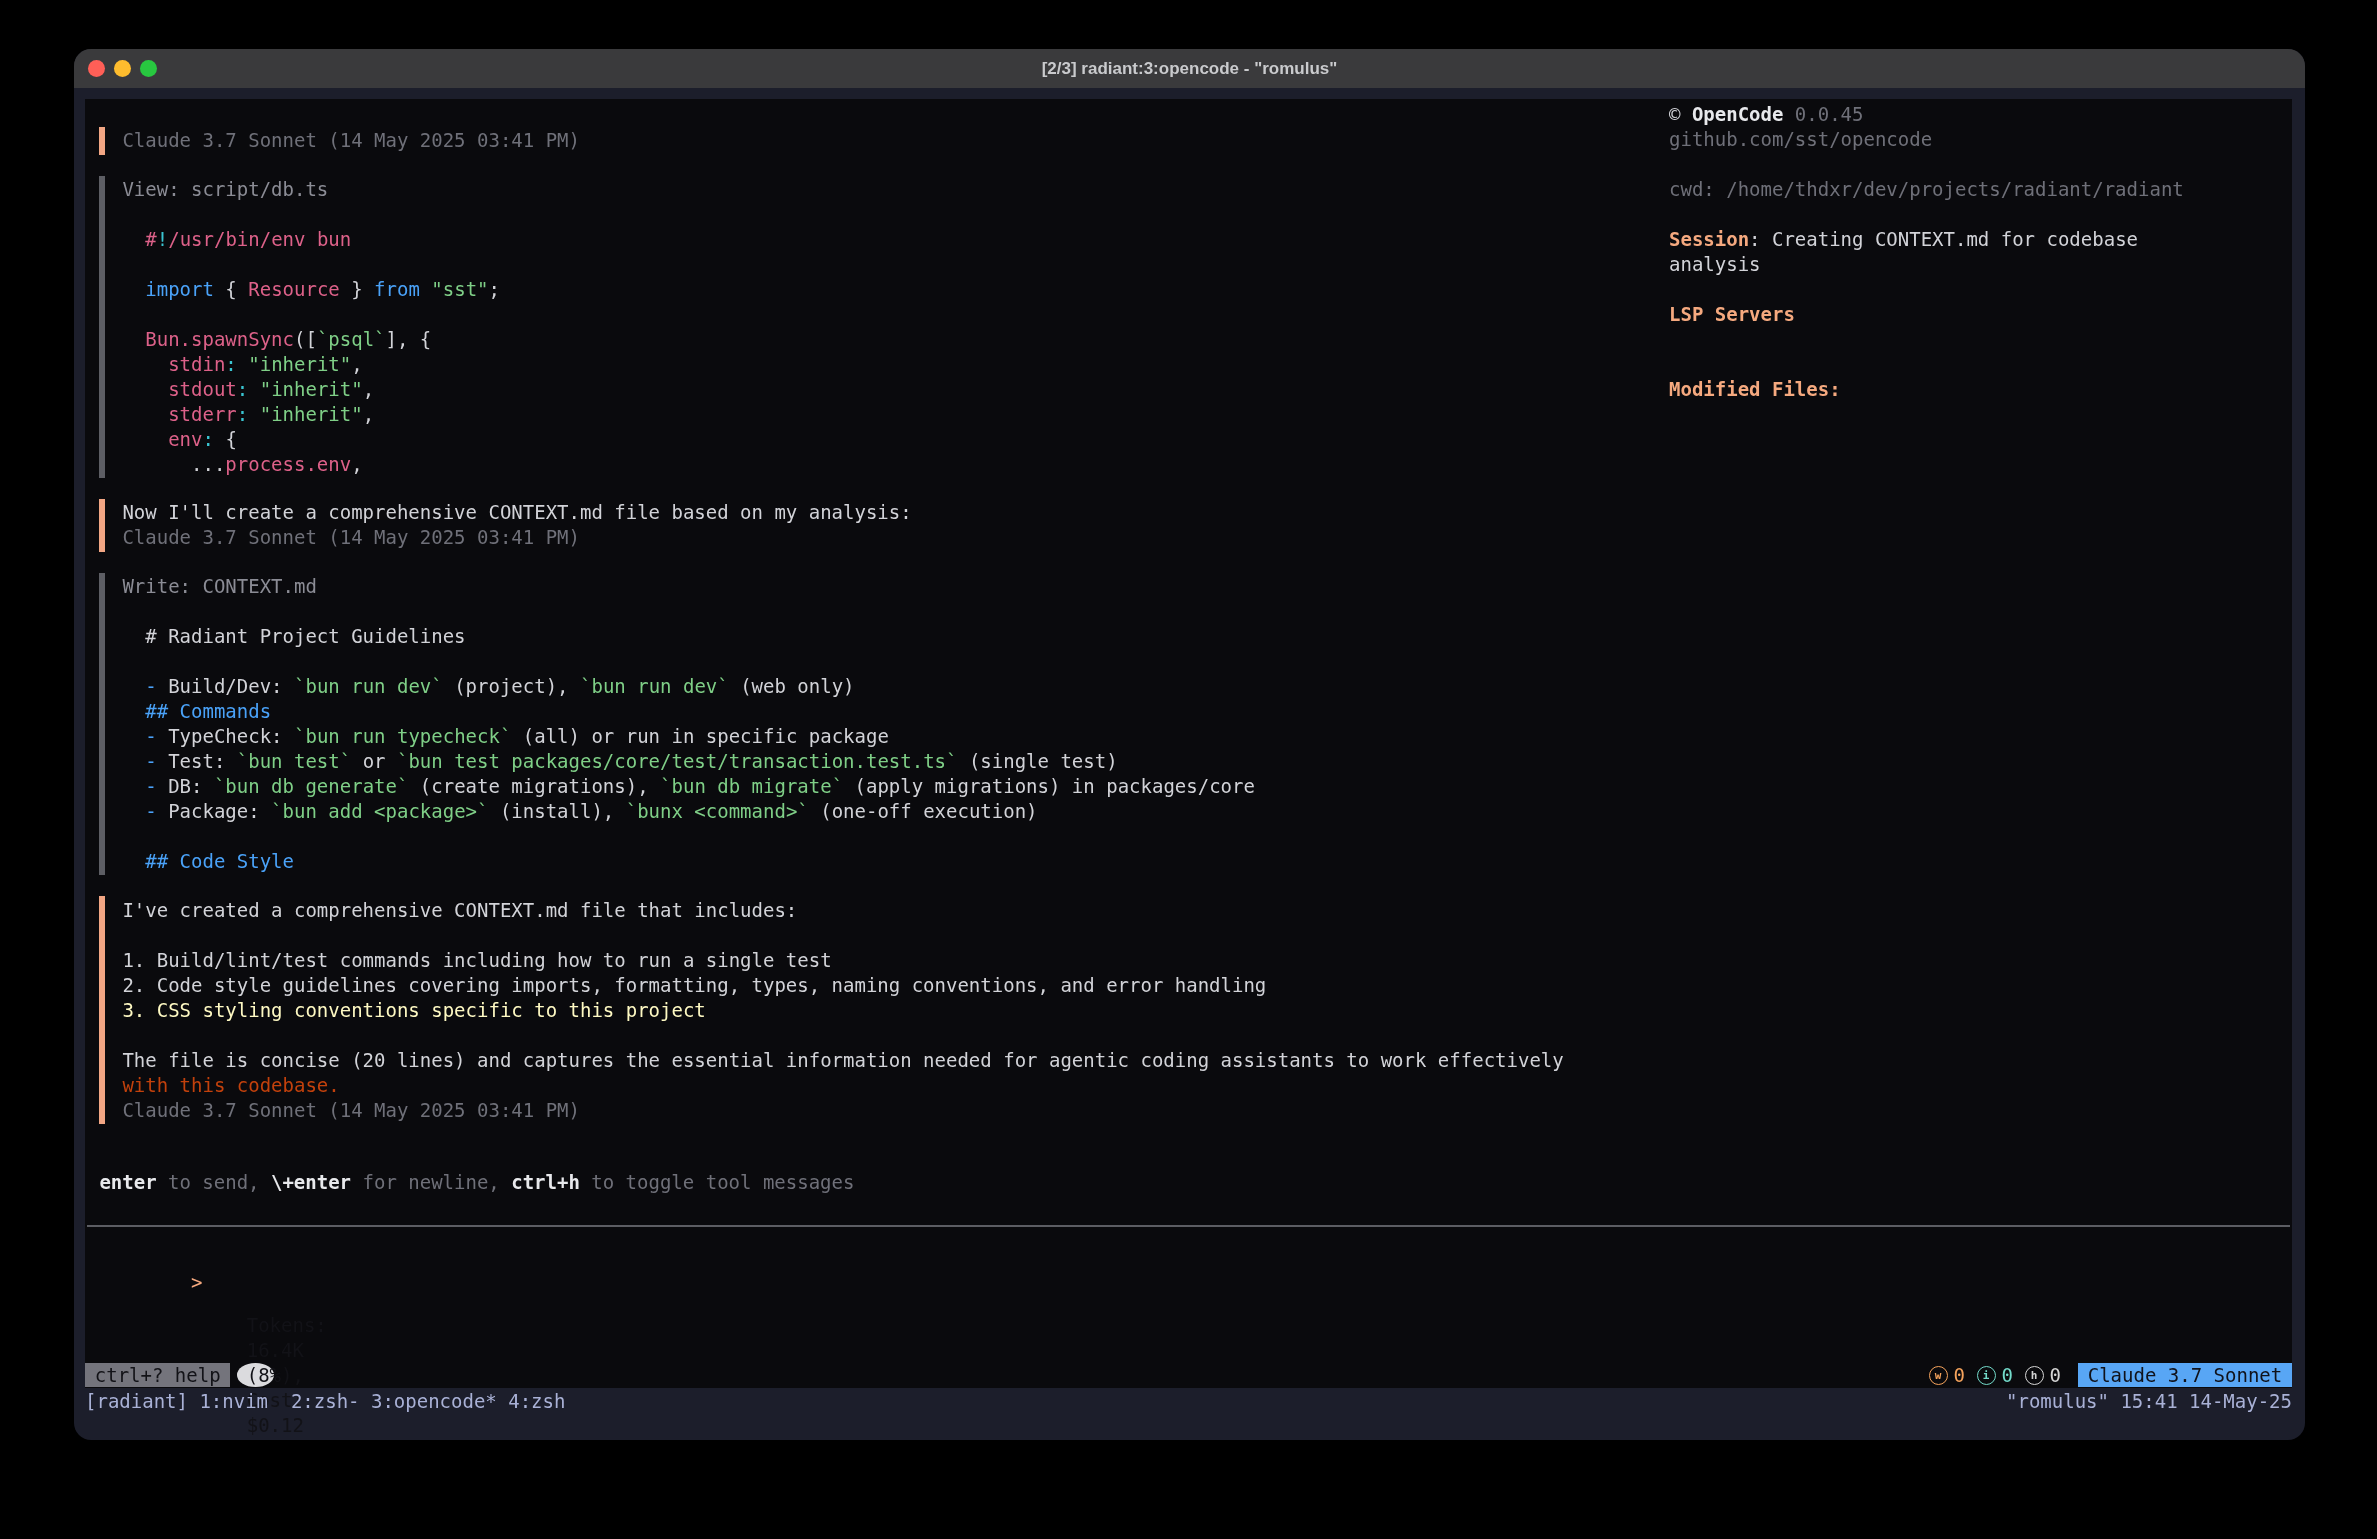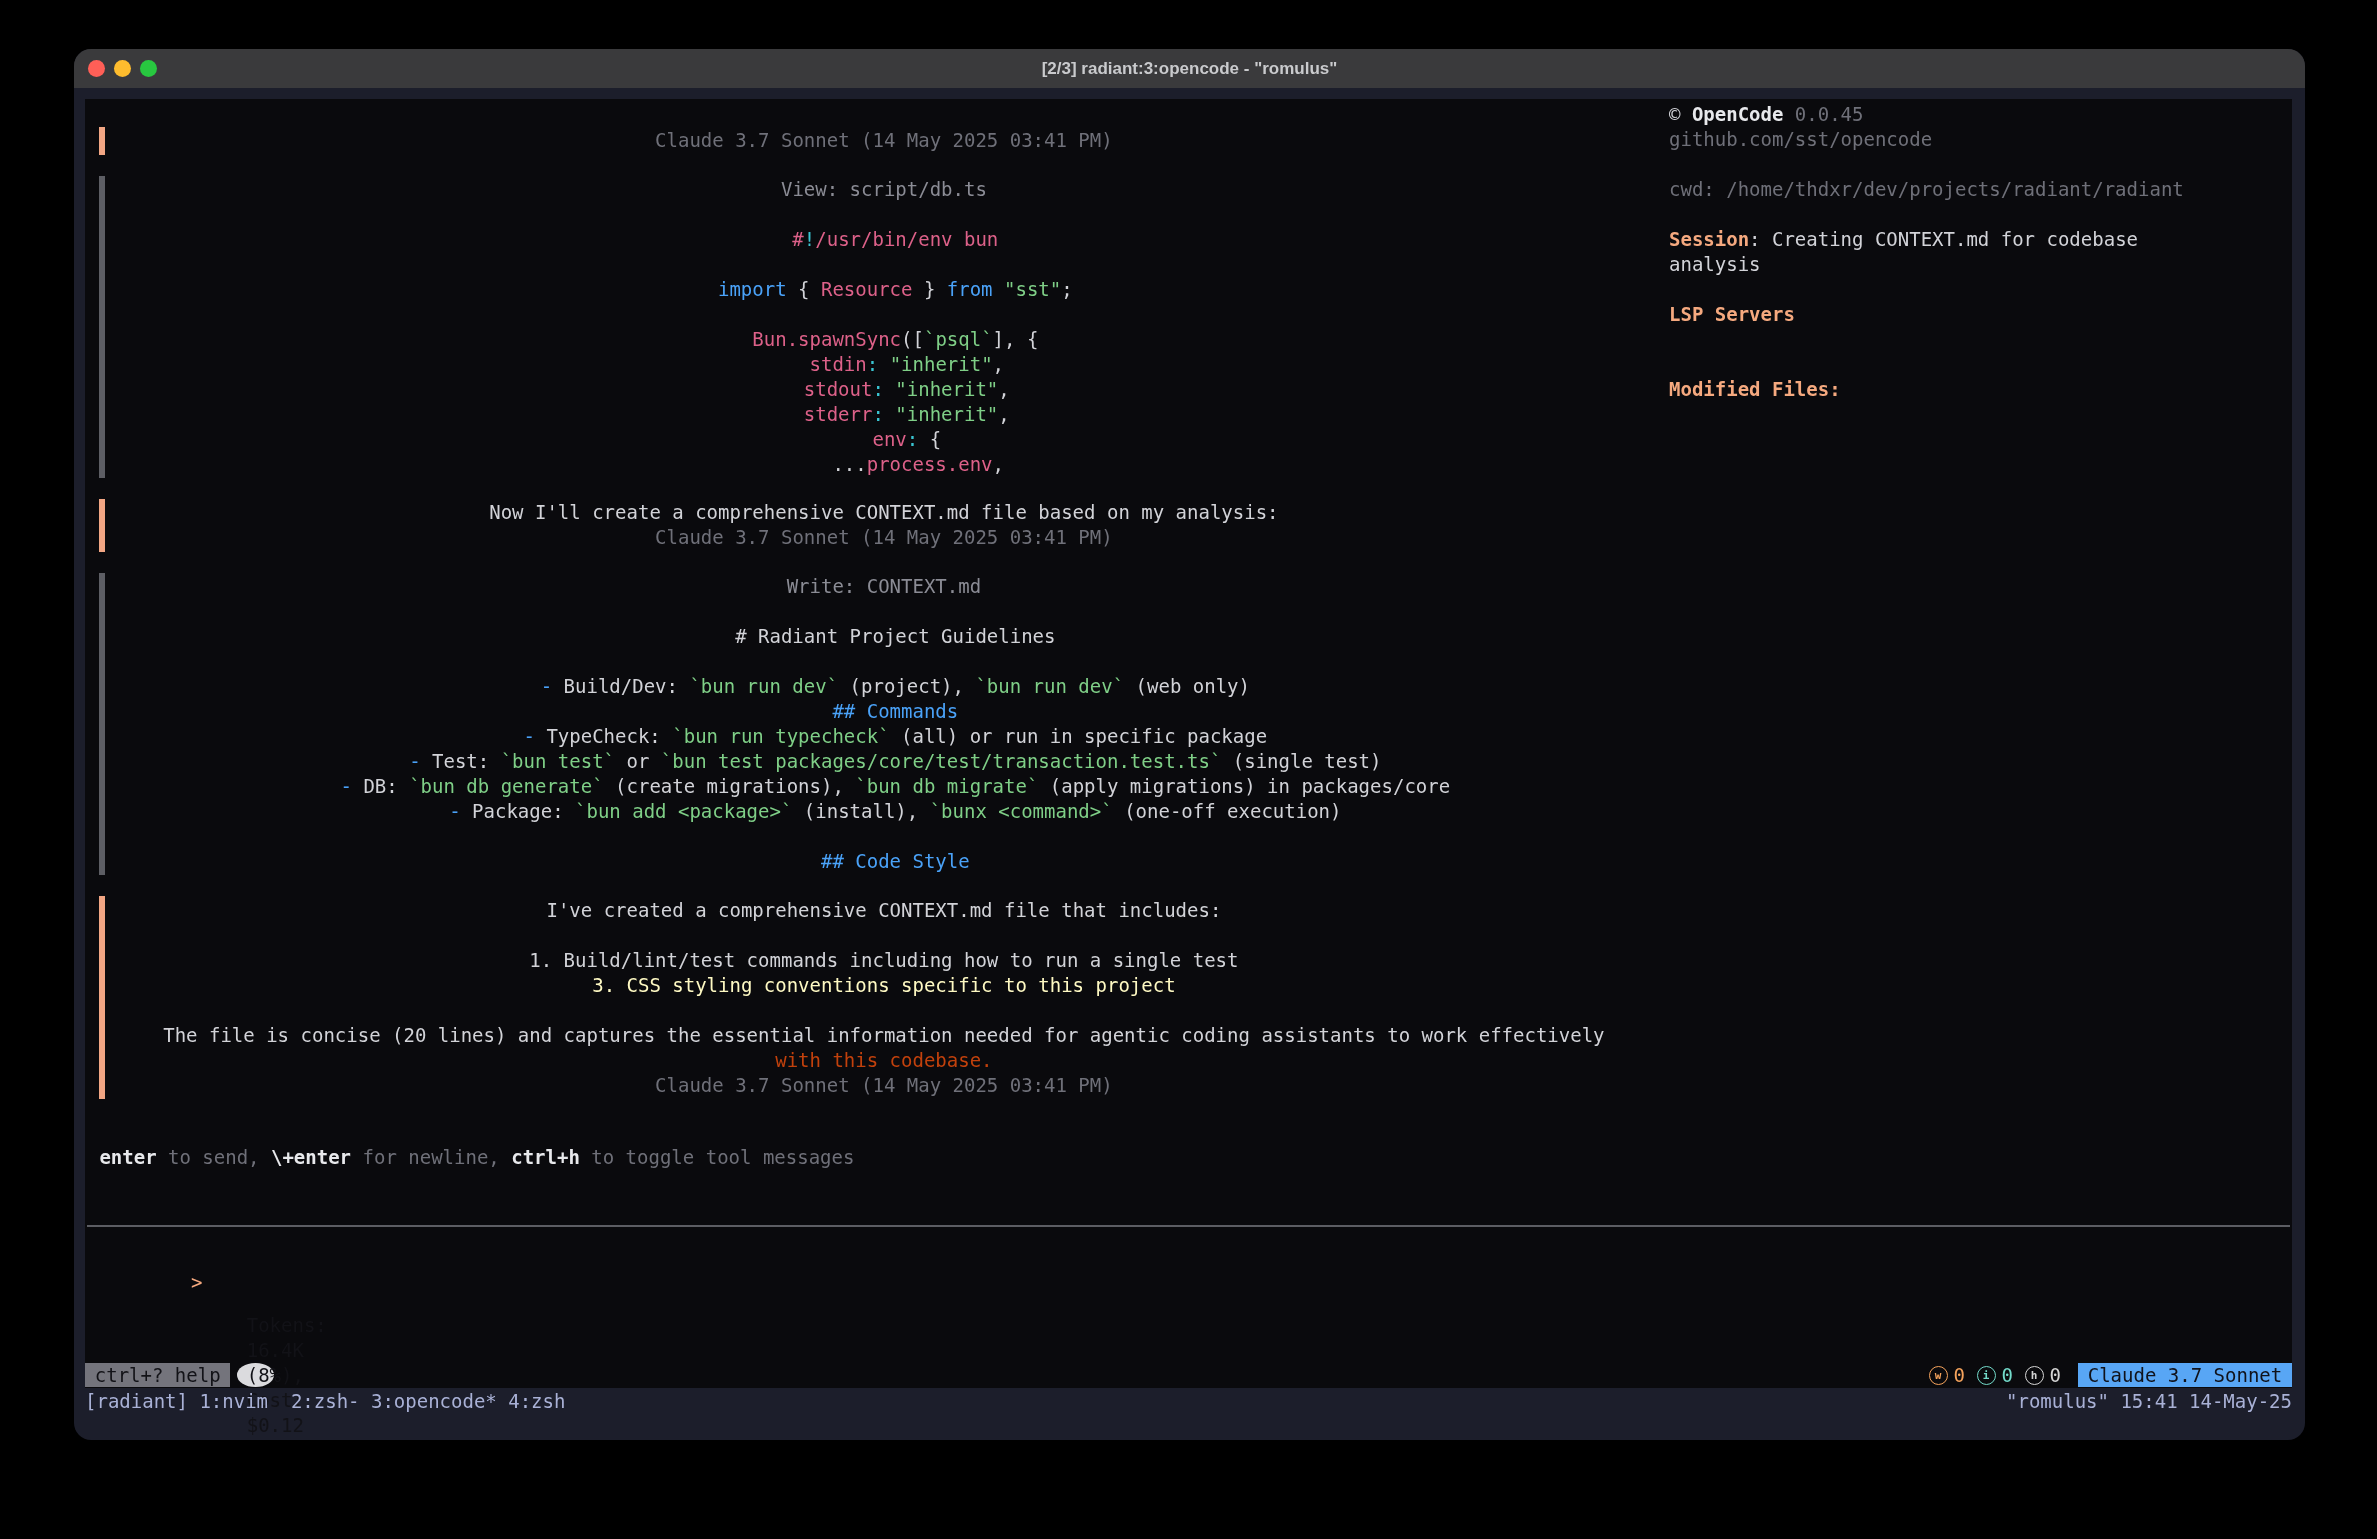--- a/index.html
+++ b/index.html
@@ -18,21 +18,21 @@
 
   
   .term{position:absolute;left:0;top:39px;right:0;bottom:0;
     font-family:"DejaVu Sans Mono",monospace;font-size:19px;line-height:25px;}
   .tui{position:absolute;left:11px;top:11px;width:2207px;height:1289px;background:#0a0a0d;}
 
   .line{white-space:pre;min-height:25px;}
 
   
   .chat{position:absolute;left:14.4px;top:28px;width:1546px;}
-  .block{border-left:6.5px solid #5d5e64;padding:1.3px 0 1.3px 17px;margin-bottom:21px;text-align:center;}
+  .block{border-left:6.5px solid #5d5e64;padding:1.3px 0 1.3px 17px;margin-bottom:21px;}
   .block.peach{border-left-color:#f2a684;}
   .help{margin-top:46px;}
 
   .divider{position:absolute;left:2px;top:1126px;width:2203px;height:2px;background:#5c5d63;}
   .prompt{position:absolute;left:14.4px;top:1146px;}
 
   
   .statusrow{position:absolute;left:0;top:1264px;width:2207px;height:24px;
     display:flex;justify-content:space-between;align-items:center;}
   .chips{display:flex;gap:6.5px;height:24px;}
@@ -104,20 +104,21 @@
             <div class="line"><span style="color: rgb(74, 162, 248);">  - </span><span style="color: rgb(210, 211, 216);">Test: </span><span style="color: rgb(127, 207, 135);">`bun test`</span><span style="color: rgb(210, 211, 216);"> or </span><span style="color: rgb(127, 207, 135);">`bun test packages/core/test/transaction.test.ts`</span><span style="color: rgb(210, 211, 216);"> (single test)</span></div>
             <div class="line"><span style="color: rgb(74, 162, 248);">  - </span><span style="color: rgb(210, 211, 216);">DB: </span><span style="color: rgb(127, 207, 135);">`bun db generate`</span><span style="color: rgb(210, 211, 216);"> (create migrations), </span><span style="color: rgb(127, 207, 135);">`bun db migrate`</span><span style="color: rgb(210, 211, 216);"> (apply migrations) in packages/core</span></div>
             <div class="line"><span style="color: rgb(74, 162, 248);">  - </span><span style="color: rgb(210, 211, 216);">Package: </span><span style="color: rgb(127, 207, 135);">`bun add &lt;package&gt;`</span><span style="color: rgb(210, 211, 216);"> (install), </span><span style="color: rgb(127, 207, 135);">`bunx &lt;command&gt;`</span><span style="color: rgb(210, 211, 216);"> (one-off execution)</span></div>
             <div class="line">&nbsp;</div>
             <div class="line"><span style="color: rgb(74, 162, 248);">  ## Code Style</span></div>
           </div>
           <div class="block peach">
             <div class="line"><span style="color: rgb(210, 211, 216);">I've created a comprehensive CONTEXT.md file that includes:</span></div>
             <div class="line">&nbsp;</div>
             <div class="line"><span style="color: rgb(210, 211, 216);">1. Build/lint/test commands including how to run a single test</span></div>
+            <div class="line"><span style="color: rgb(210, 211, 216);">2. Code style guidelines covering imports, formatting, types, naming conventions, and error handling</span></div>
             <div class="line"><span style="color: #fef9c3;">3. CSS styling conventions specific to this project</span></div>
             <div class="line">&nbsp;</div>
             <div class="line"><span style="color: rgb(210, 211, 216);">The file is concise (20 lines) and captures the essential information needed for agentic coding assistants to work effectively</span></div>
             <div class="line"><span style="color: #c2410c;">with this codebase.</span></div>
             <div class="line"><span style="color: rgb(111, 112, 121);">Claude 3.7 Sonnet (14 May 2025 03:41 PM)</span></div>
           </div>
           <div class="line help"><span style="color: rgb(232, 233, 236); font-weight: bold;">enter</span><span style="color: rgb(111, 112, 121);"> to send, </span><span style="color: rgb(232, 233, 236); font-weight: bold;">\+enter</span><span style="color: rgb(111, 112, 121);"> for newline, </span><span style="color: rgb(232, 233, 236); font-weight: bold;">ctrl+h</span><span style="color: rgb(111, 112, 121);"> to toggle tool messages</span></div>
         </div>
 
       <div class="divider"></div>

